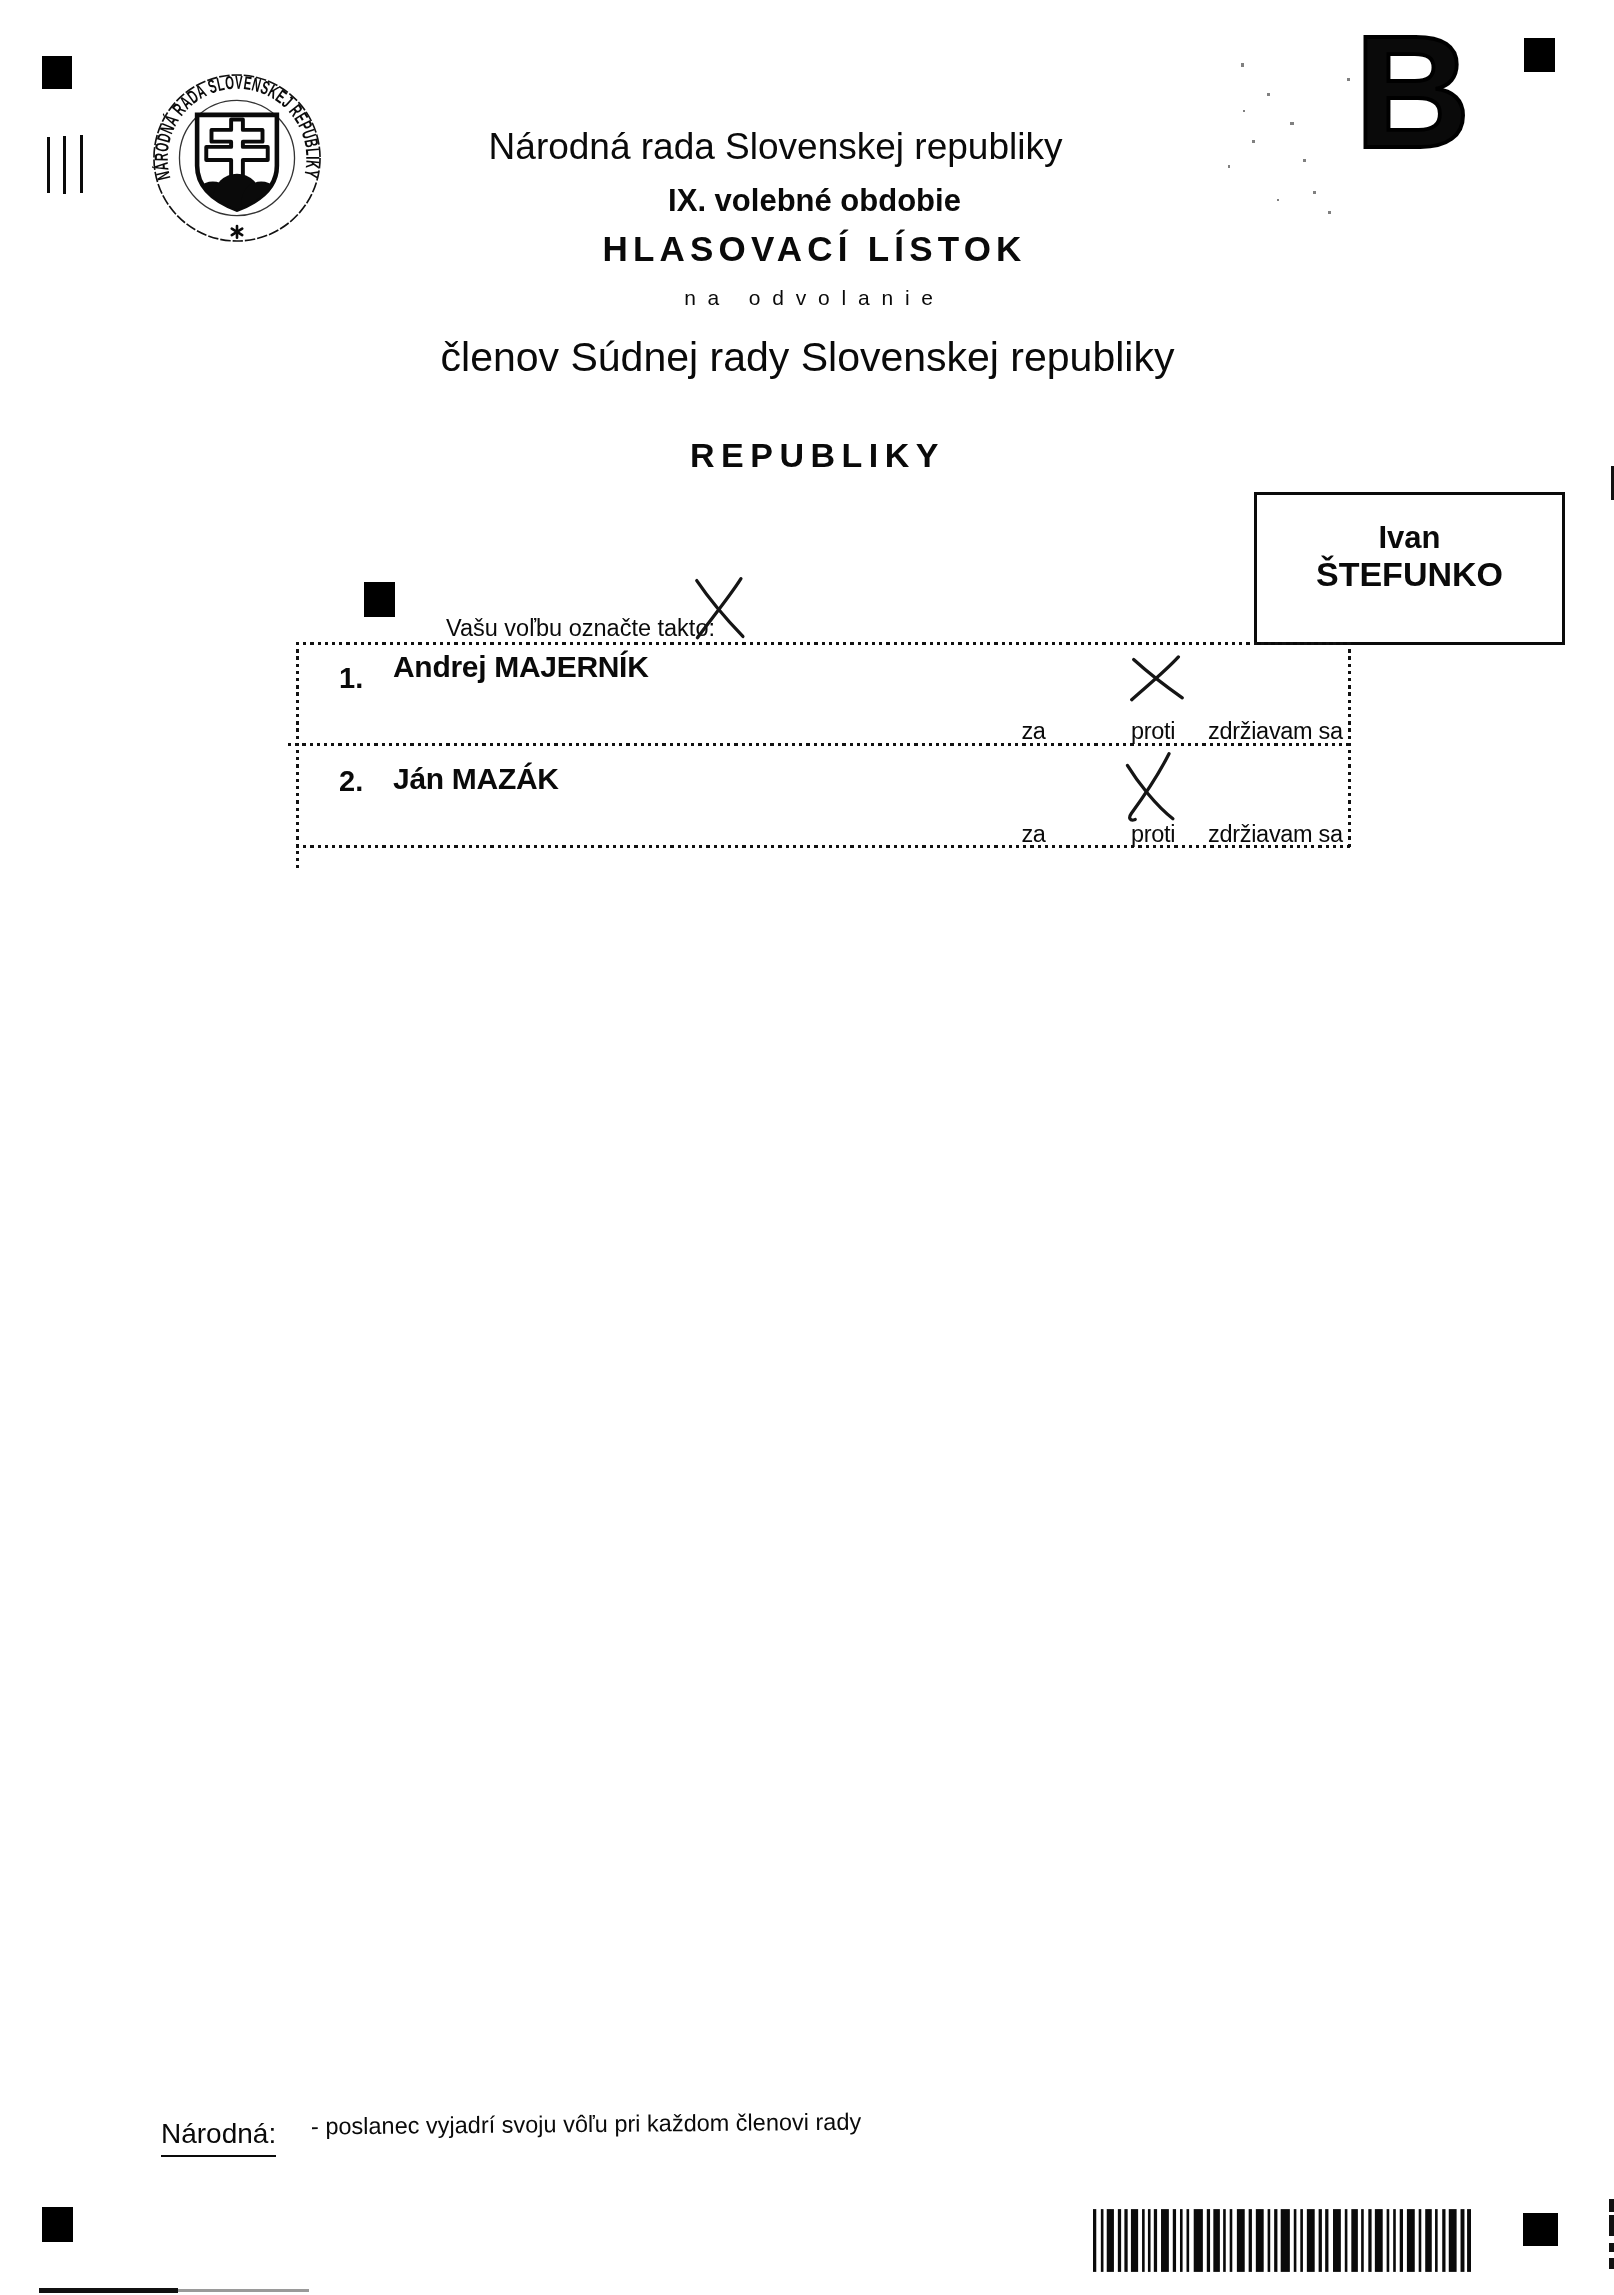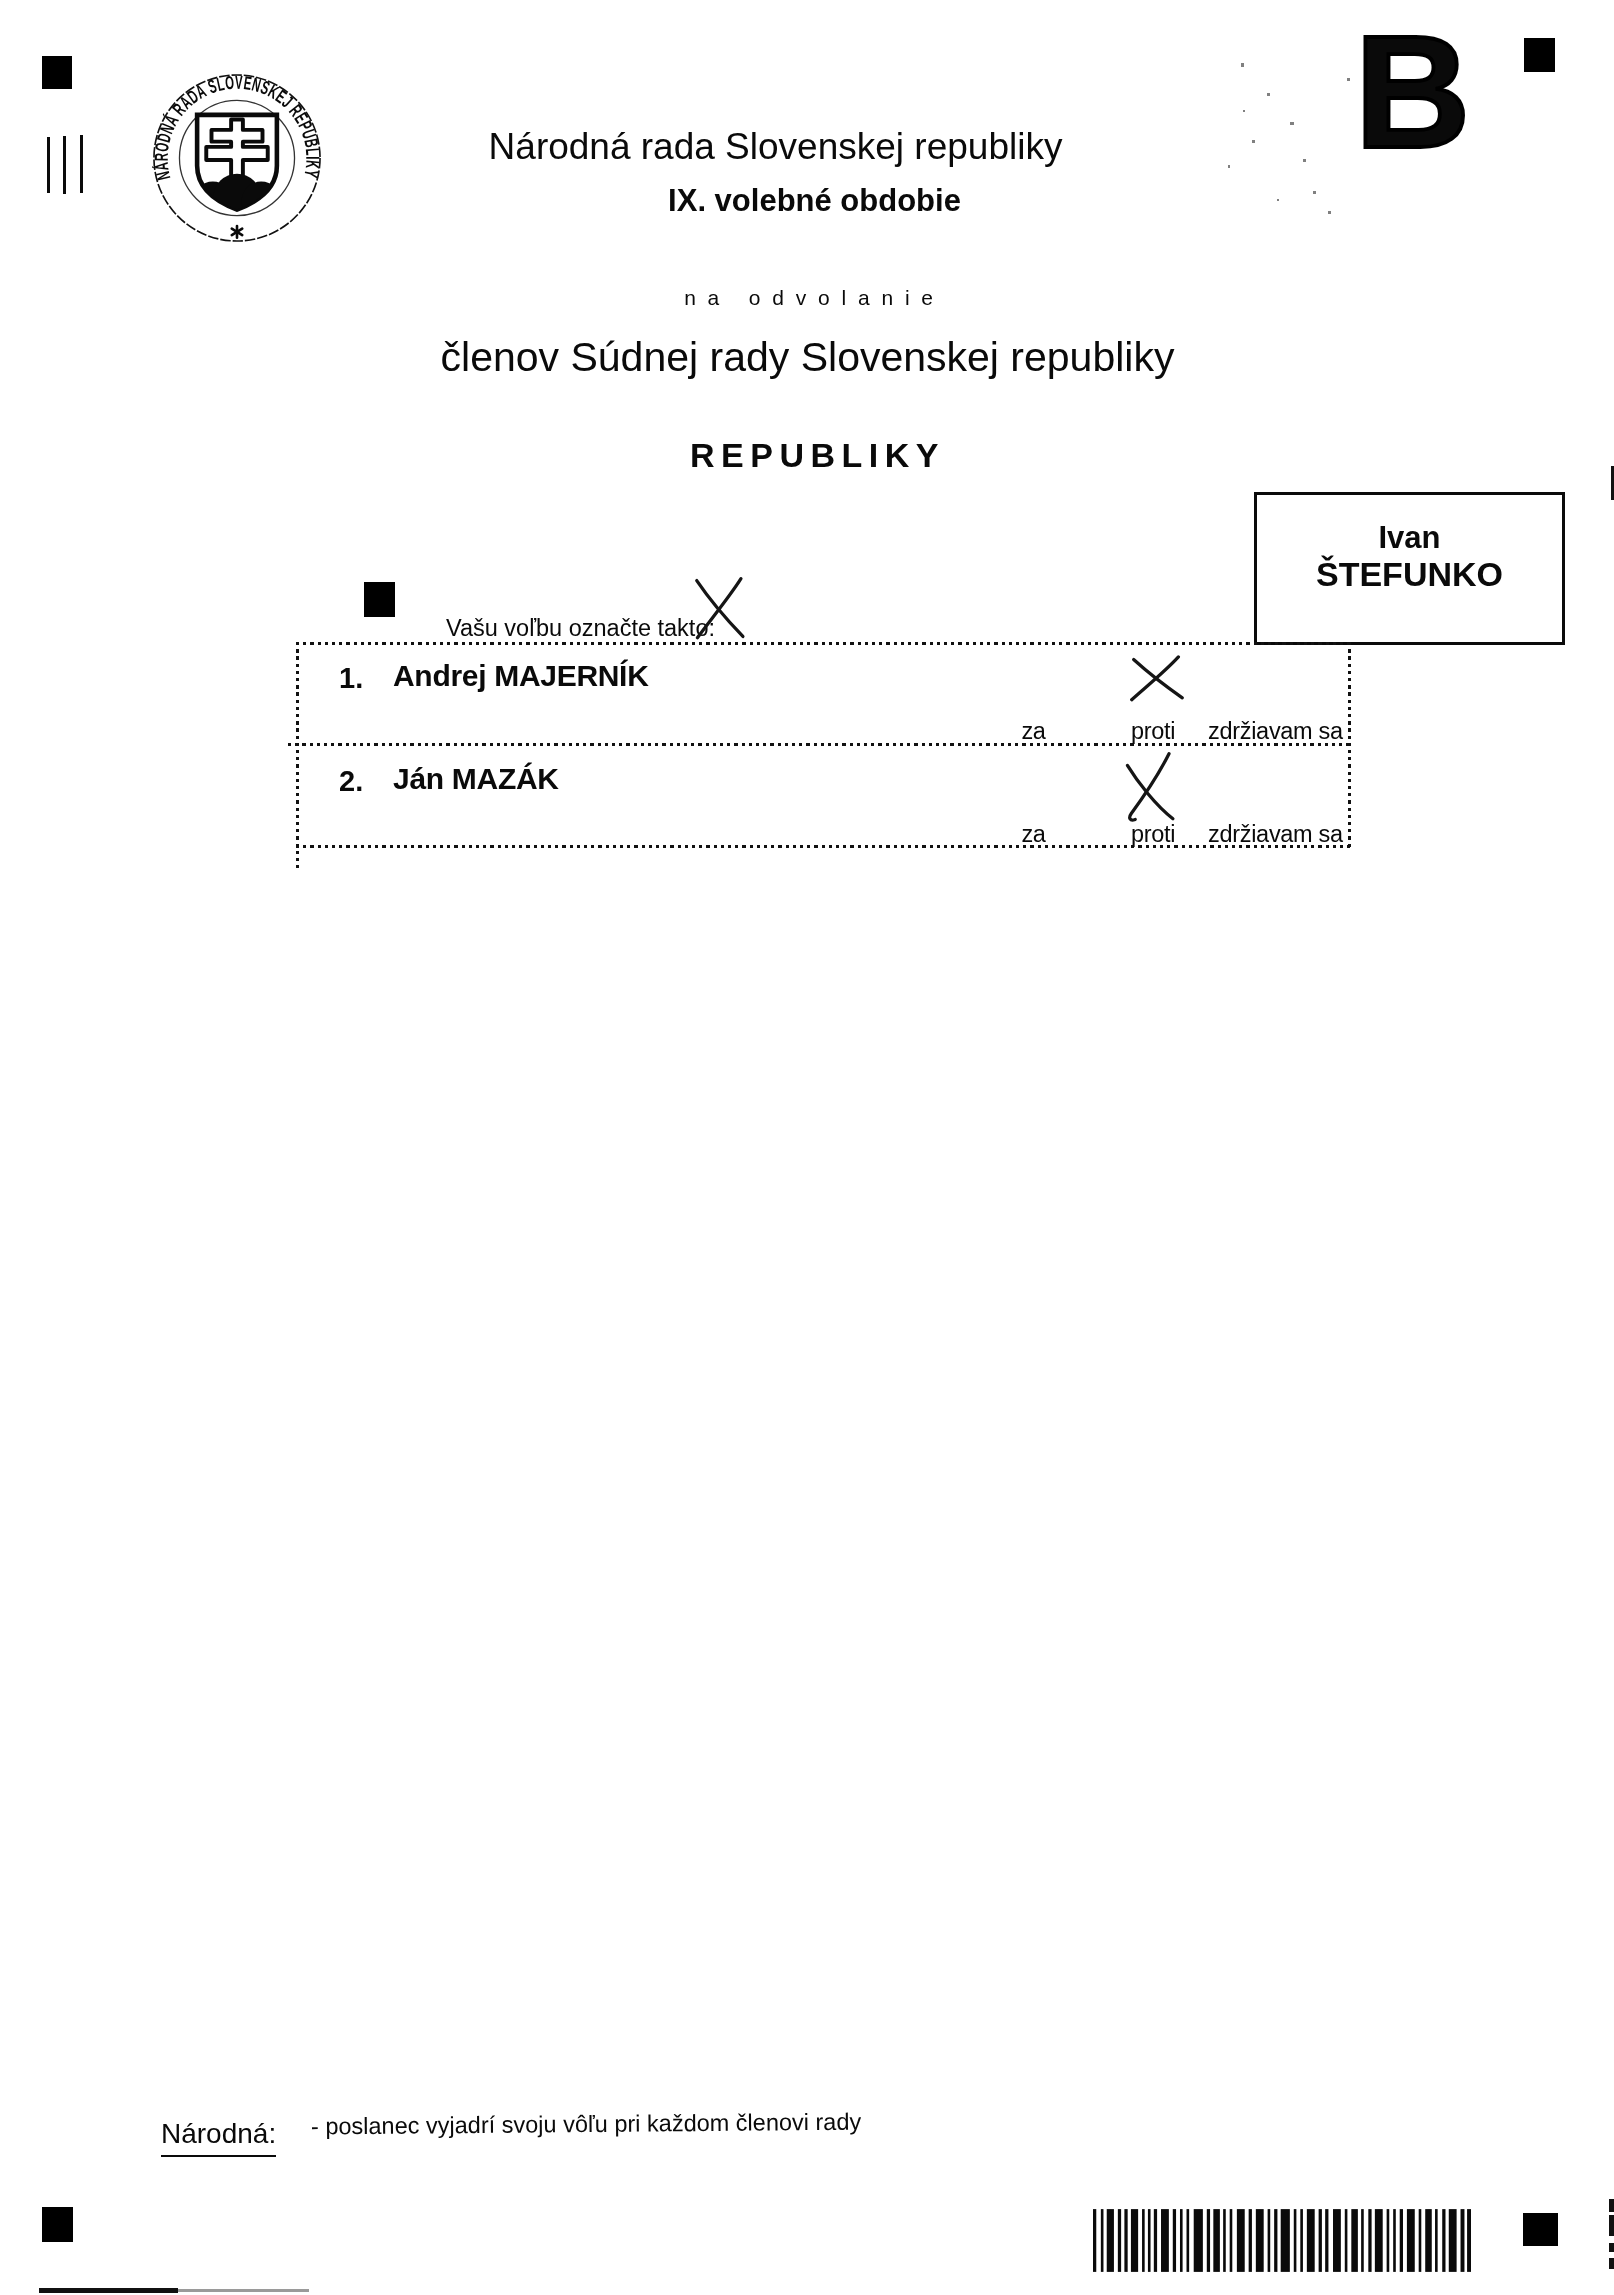--- a/index.html
+++ b/index.html
@@ -61,20 +61,21 @@
     </g>
     <g stroke="#0a0a0a" stroke-width="4" stroke-linecap="round">
       <line x1="130" y1="234" x2="130" y2="252"></line>
       <line x1="122" y1="238" x2="138" y2="248"></line>
       <line x1="138" y1="238" x2="122" y2="248"></line>
     </g>
   </svg>
 
   <div class="hdr ctr" style="left:481px;width:589px;top:126px;font-size:37px;">Národná rada Slovenskej republiky</div>
   <div class="hdr ctr" style="left:520px;width:589px;top:183px;font-size:31px;font-weight:700;">IX. volebné obdobie</div>
+  <div class="hdr ctr" style="left:517px;width:595px;top:229px;font-size:35px;font-weight:700;letter-spacing:5.2px;">HLASOVACÍ LÍSTOK</div>
   <div class="hdr ctr" style="left:520px;width:589px;top:286px;font-size:21px;letter-spacing:11.8px;">na odvolanie</div>
   <div class="hdr ctr" style="left:412px;width:791px;top:334px;font-size:41px;">členov Súdnej rady Slovenskej republiky</div>
   <div class="hdr ctr" style="left:523px;width:589px;top:436px;font-size:34px;font-weight:700;letter-spacing:6.5px;">REPUBLIKY</div>
 
   <div class="abs ctr" style="left:1347px;top:11.8px;width:131px;font-size:160px;font-weight:700;line-height:1;-webkit-text-stroke:3.9px #000;">B</div>
   <div class="abs sq" style="left:1524px;top:38px;width:31px;height:34px;"></div>
 
   <div class="speck" style="left:1241px;top:63px;width:3.3px;height:3.9px;"></div>
   <div class="speck" style="left:1267px;top:93px;width:2.6px;height:3.3px;"></div>
   <div class="speck" style="left:1290px;top:122px;width:3.9px;height:3.3px;"></div>
@@ -103,21 +104,21 @@
 
   <div class="abs" style="left:296px;top:642px;width:1055px;height:207px;">
     <div class="dot-h" style="left:0;top:0;width:1055px;"></div>
     <div class="dot-h" style="left:-7.8px;top:101px;width:1063px;"></div>
     <div class="dot-h" style="left:0;top:203px;width:1055px;"></div>
     <div class="dot-v" style="left:0;top:0;height:228px;"></div>
     <div class="dot-v" style="left:1052px;top:0;height:207px;"></div>
 
     <div>
       <div class="cand-num" style="left:43px;top:19.6px;">1.</div>
-      <div class="cand-name" style="left:97px;top:17px;">Andrej MAJERNÍK</div>
+      <div class="cand-name" style="left:97px;top:8px;">Andrej MAJERNÍK</div>
       <svg class="abs" style="left:831px;top:13px;" width="60" height="48" viewBox="0 0 92 74">
         <g fill="none" stroke="#151515" stroke-width="5" stroke-linecap="round">
           <path d="M10,7 C 32,27 62,50 85,66"></path>
           <path d="M79,3 C 58,26 28,50 7,69"></path>
         </g>
       </svg>
       <div class="opt" style="left:719px;top:76px;width:37px;text-align:center;">za</div>
       <div class="opt" style="left:829px;top:76px;width:56px;text-align:center;">proti</div>
       <div class="opt" style="left:912px;top:76px;width:128px;text-align:center;">zdržiavam sa</div>
     </div>

